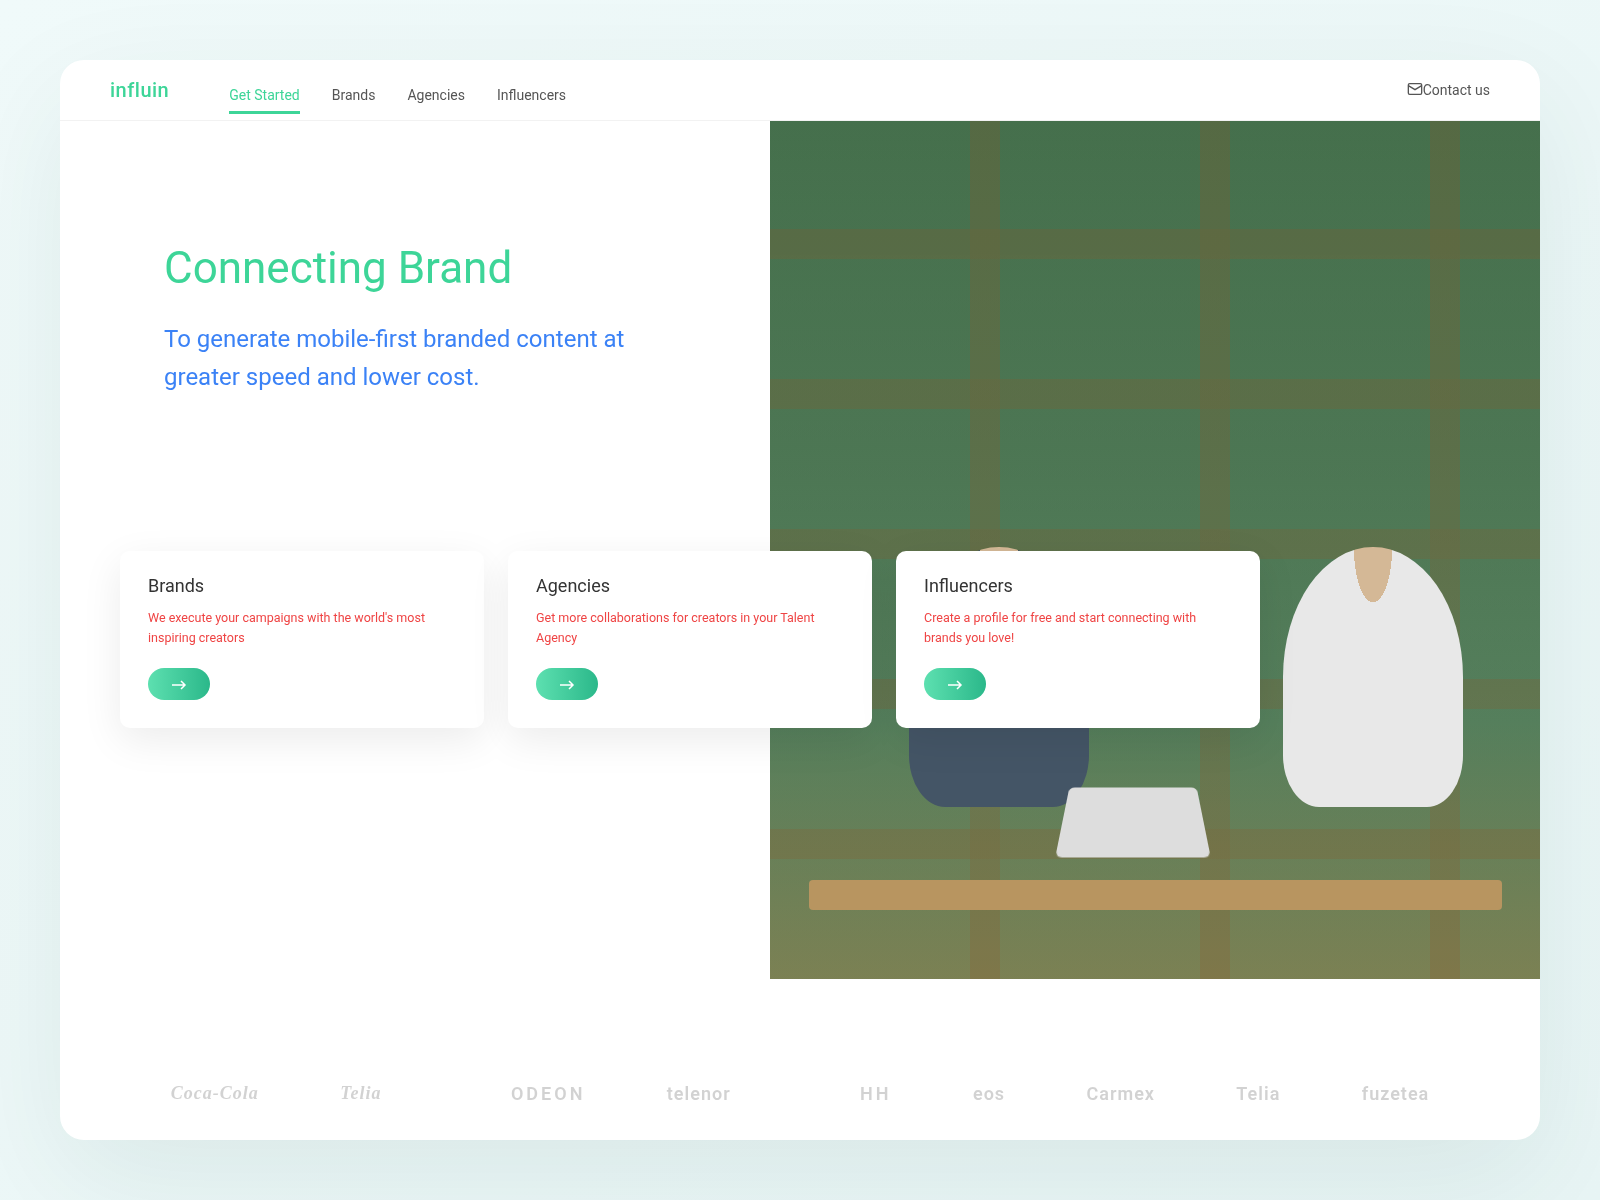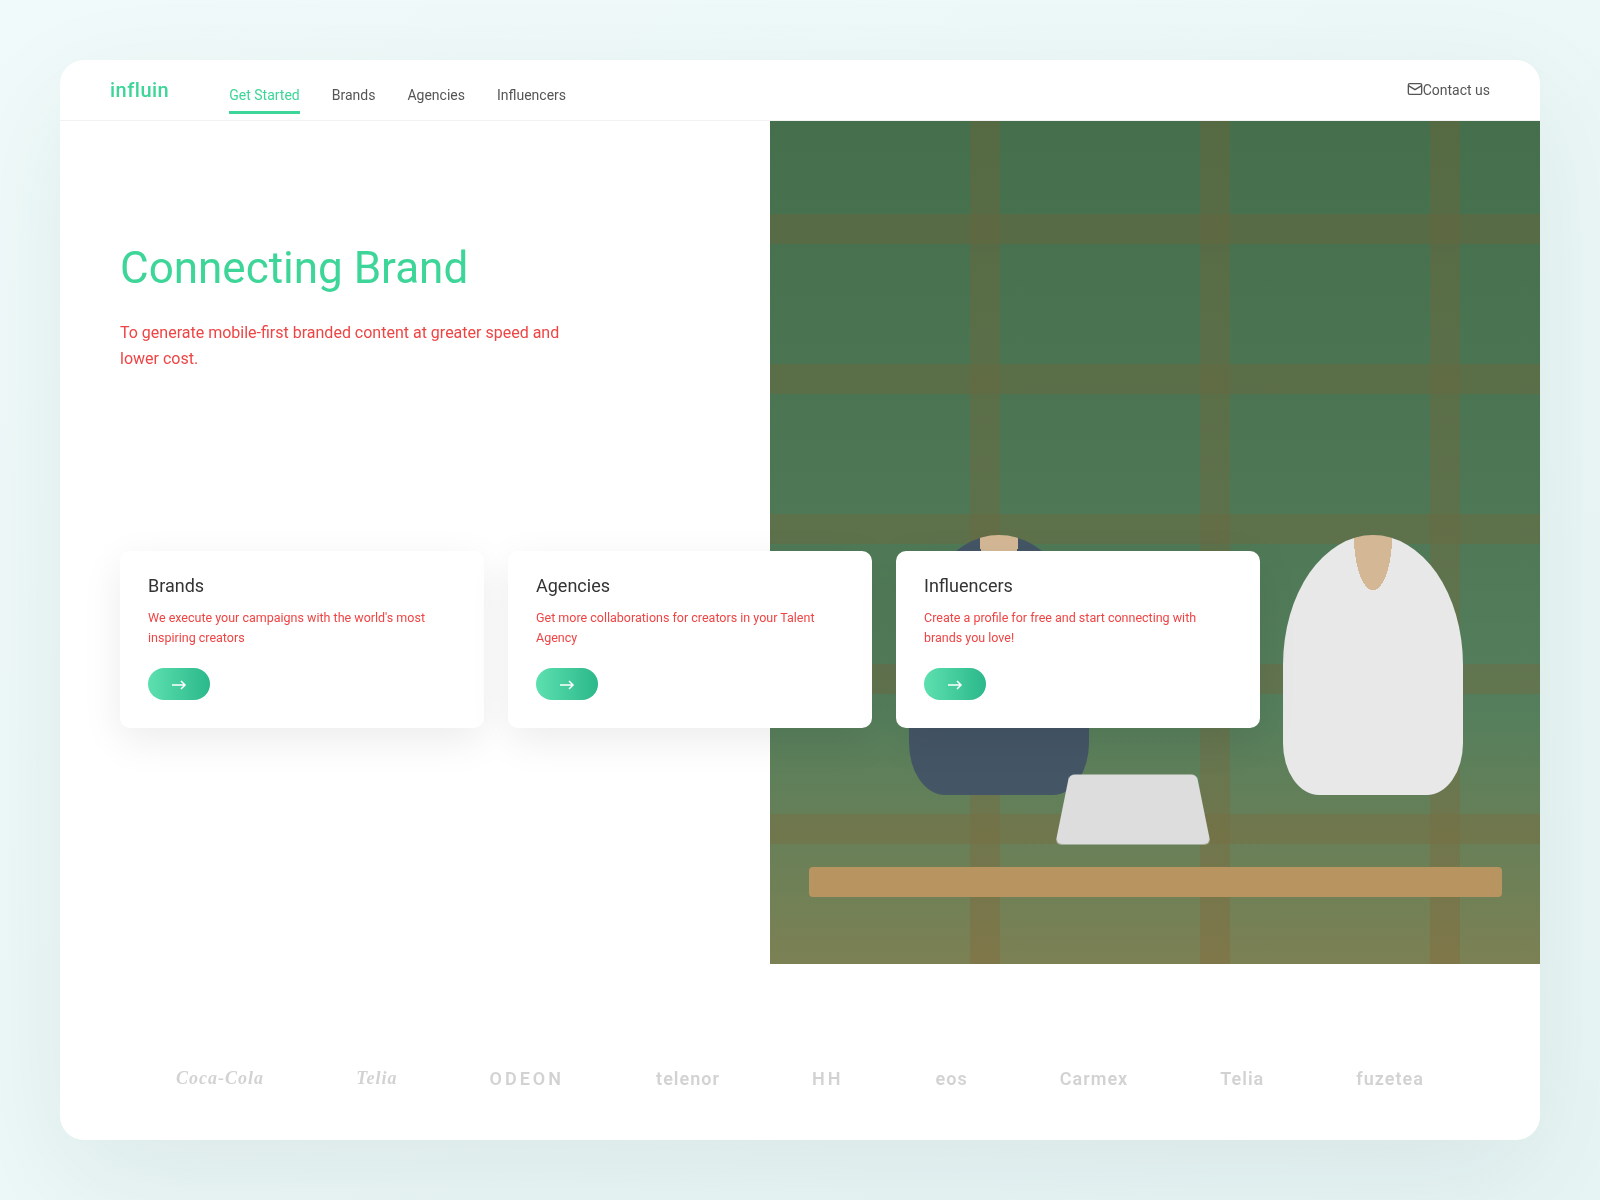--- a/index.html
+++ b/index.html
@@ -61,31 +61,32 @@
 .hero {
   flex: 1;
   display: flex;
   position: relative;
 }
 .hero-left {
   width: 48%;
   padding: 120px 0 0 60px;
   position: relative;
   z-index: 2;
+  margin-left: 44px;
 }
 .hero-title {
   color: #3dd598;
   font-size: 44px;
   font-weight: 400;
   line-height: 1.25;
   margin-bottom: 24px;
 }
 .hero-sub {
-  color: #ef4444;
-  font-size: 16px;
+  color: #3b82f6;
+  font-size: 24px;
   line-height: 1.6;
   max-width: 480px;
 }
 .hero-right {
   width: 52%;
   position: absolute;
   right: 0;
   top: 0;
   bottom: 80px;
   overflow: hidden;
@@ -171,32 +172,32 @@
   background: linear-gradient(90deg, #5de0b0, #2bb88a);
   display: flex;
   align-items: center;
   justify-content: center;
   cursor: pointer;
 }
 .logos {
   display: flex;
   align-items: center;
   justify-content: space-around;
-  padding: 24px 80px 51px;
+  padding: 24px 80px 36px;
   gap: 20px;
 }
 .brand-logo {
   color: #c0c0c0;
   font-size: 18px;
   font-weight: 600;
   letter-spacing: 1px;
   opacity: 0.7;
 }
 .brand-logo.script { font-style: italic; font-family: cursive; }
-.brand-logo.wide { letter-spacing: 3px; }
+.brand-logo.wide { letter-spacing: 3px; margin-left: 48px; }
 </style>
 </head>
 <body>
 
 <div class="window">
 
   <nav class="navbar">
     <div class="logo">influin</div>
     <div class="nav-items">
       <div class="nav-item active">Get Started</div>

